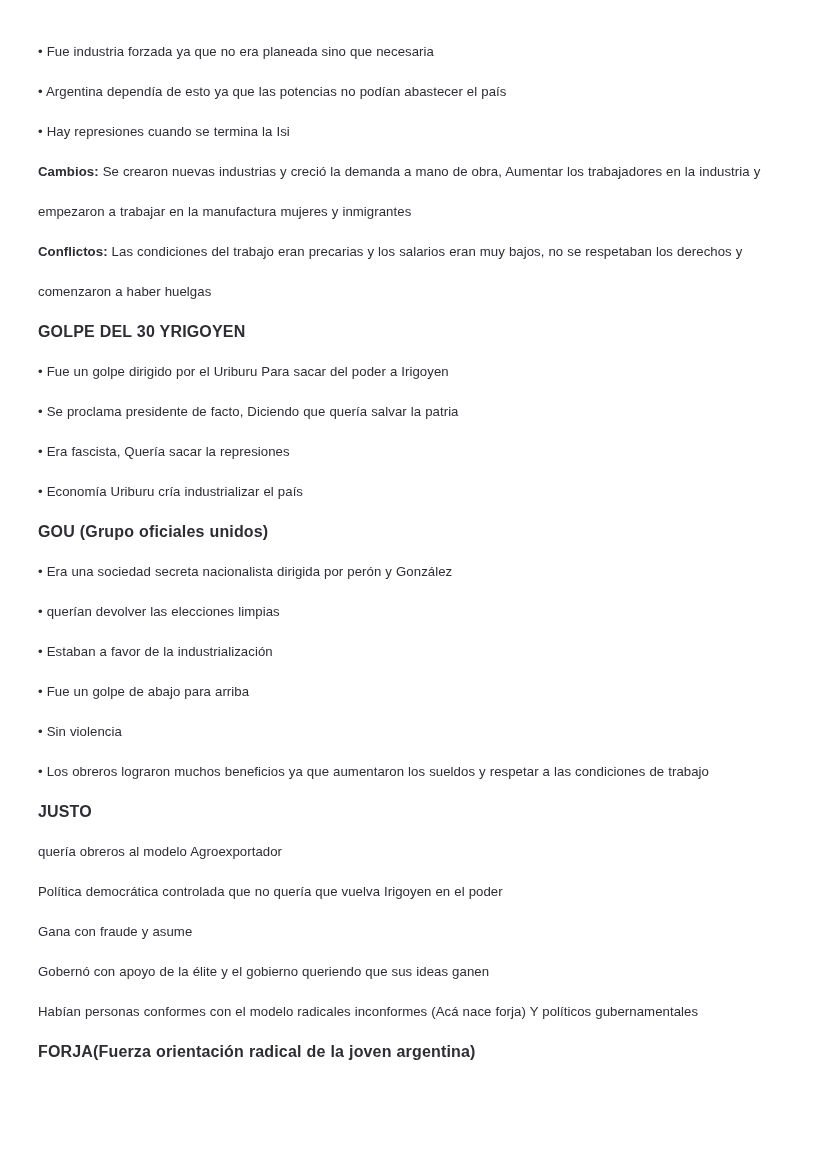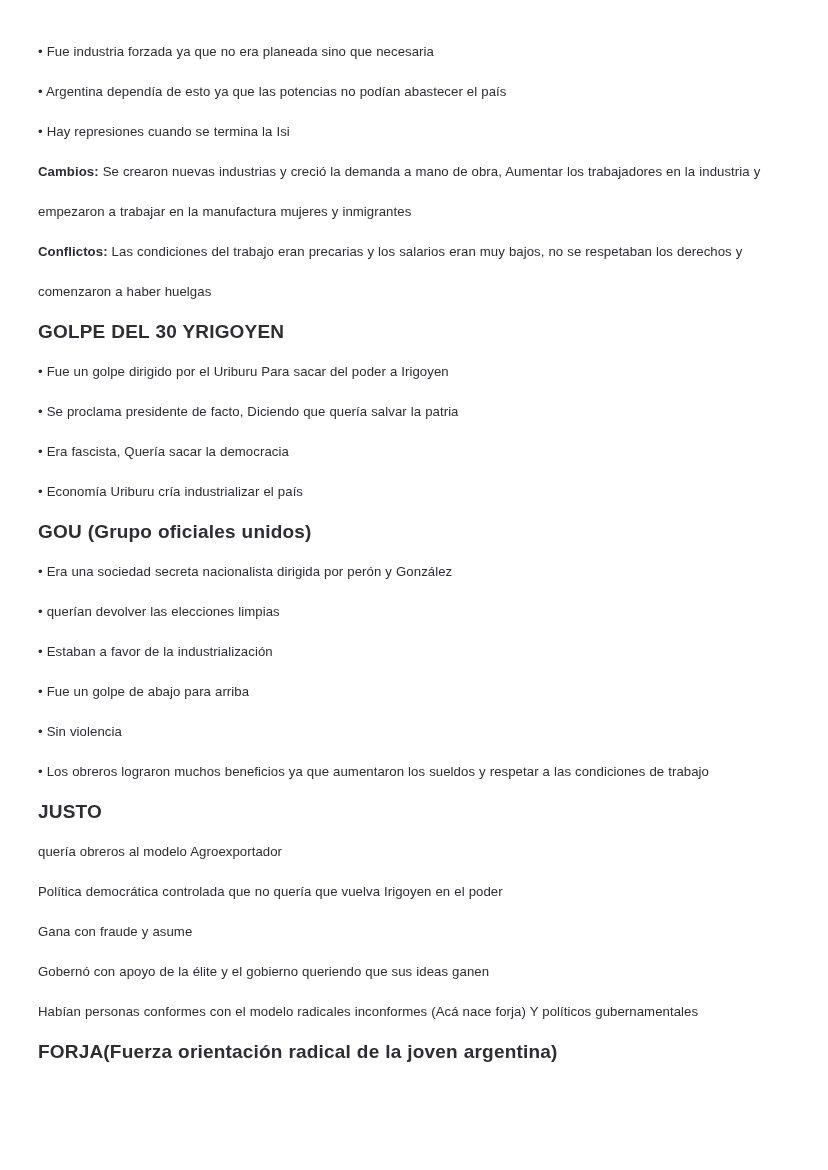--- a/index.html
+++ b/index.html
@@ -30,21 +30,21 @@
     line-height: 40px;
     font-weight: 400;
     letter-spacing: 0.005em;
     margin: 0;
     white-space: normal;
     word-spacing: 0.02em;
   }
   .para.heading {
     font-weight: 700;
     letter-spacing: 0.01em;
-    font-size: 19px;
+    font-size: 16px;
   }
   .para .lead {
     font-weight: 700;
     text-align: center;
   }
   .para .lead-sep {
     display: inline-block;
     width: 4px;
   }
   
@@ -58,21 +58,21 @@
 <div class="page">
   <div class="doc-body" style="color: rgb(45, 45, 51);">
       <p class="para">• Fue industria forzada ya que no era planeada sino que necesaria</p>
       <p class="para">• Argentina dependía de esto ya que las potencias no podían abastecer el país</p>
       <p class="para">• Hay represiones cuando se termina la Isi</p>
       <p class="para"><span class="lead">Cambios:</span><span class="lead-sep"> </span><span>Se crearon nuevas industrias y creció la demanda a mano de obra, Aumentar los trabajadores en la industria y empezaron a trabajar en la manufactura mujeres y inmigrantes</span></p>
       <p class="para"><span class="lead">Conflictos:</span><span class="lead-sep"> </span><span>Las condiciones del trabajo eran precarias y los salarios eran muy bajos, no se respetaban los derechos y comenzaron a haber huelgas</span></p>
       <p class="para heading">GOLPE DEL 30 YRIGOYEN</p>
       <p class="para">• Fue un golpe dirigido por el Uriburu Para sacar del poder a Irigoyen</p>
       <p class="para">• Se proclama presidente de facto, Diciendo que quería salvar la patria</p>
-      <p class="para">• Era fascista, Quería sacar la democracia</p>
+      <p class="para">• Era fascista, Quería sacar la represiones</p>
       <p class="para">• Economía Uriburu cría industrializar el país</p>
       <p class="para heading">GOU (Grupo oficiales unidos)</p>
       <p class="para">• Era una sociedad secreta nacionalista dirigida por perón y González</p>
       <p class="para">• querían devolver las elecciones limpias</p>
       <p class="para">• Estaban a favor de la industrialización</p>
       <p class="para">• Fue un golpe de abajo para arriba</p>
       <p class="para">• Sin violencia</p>
       <p class="para">• Los obreros lograron muchos beneficios ya que aumentaron los sueldos y respetar a las condiciones de trabajo</p>
       <p class="para heading">JUSTO</p>
       <p class="para">quería obreros al modelo Agroexportador</p>

